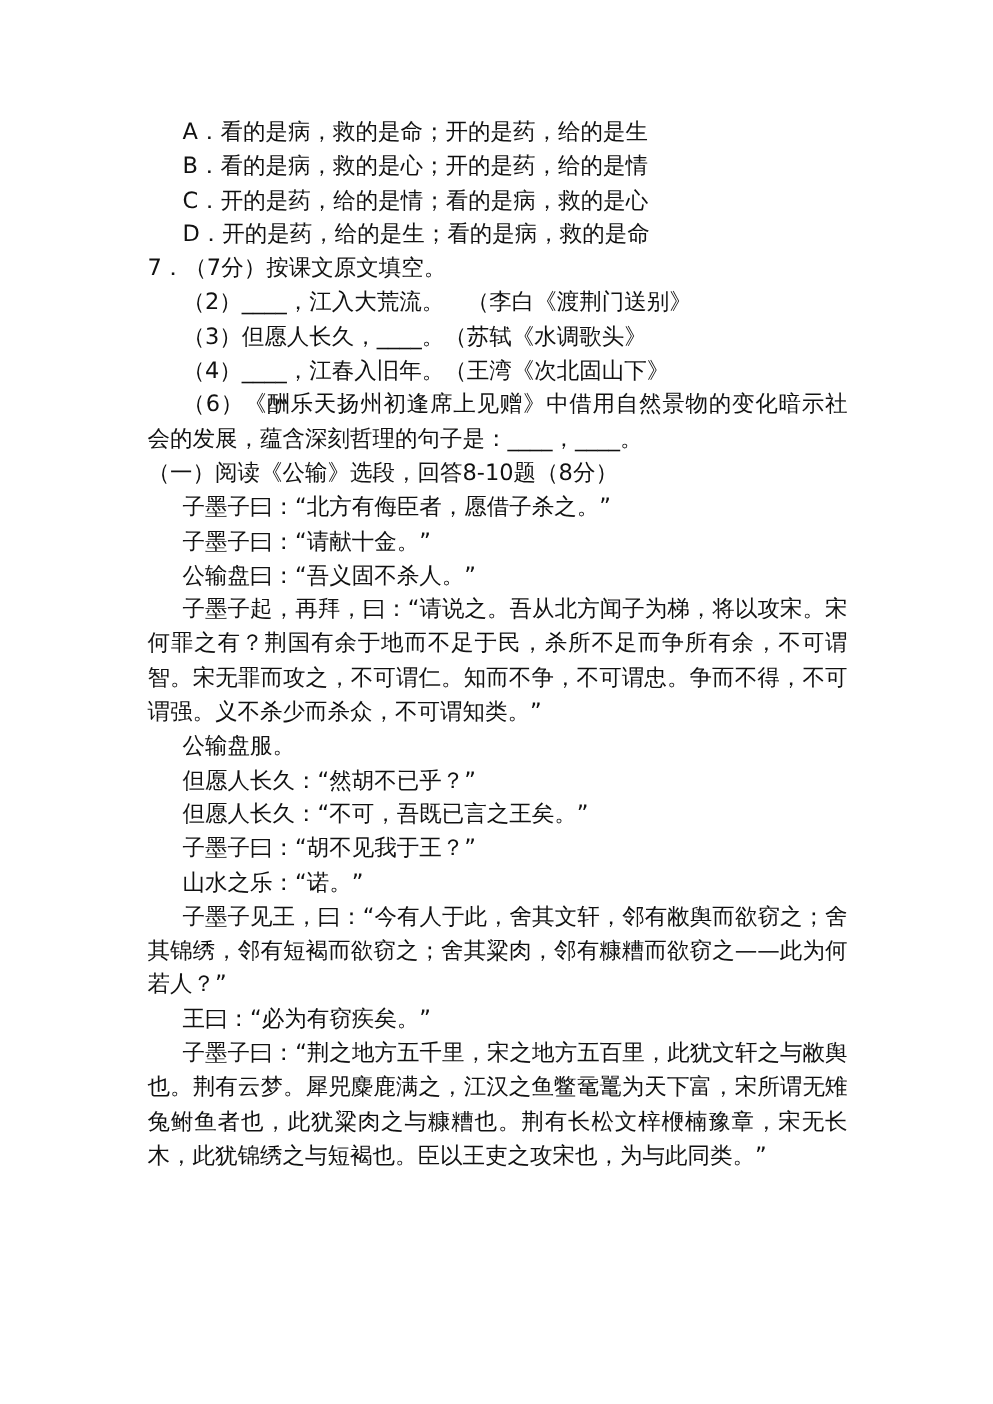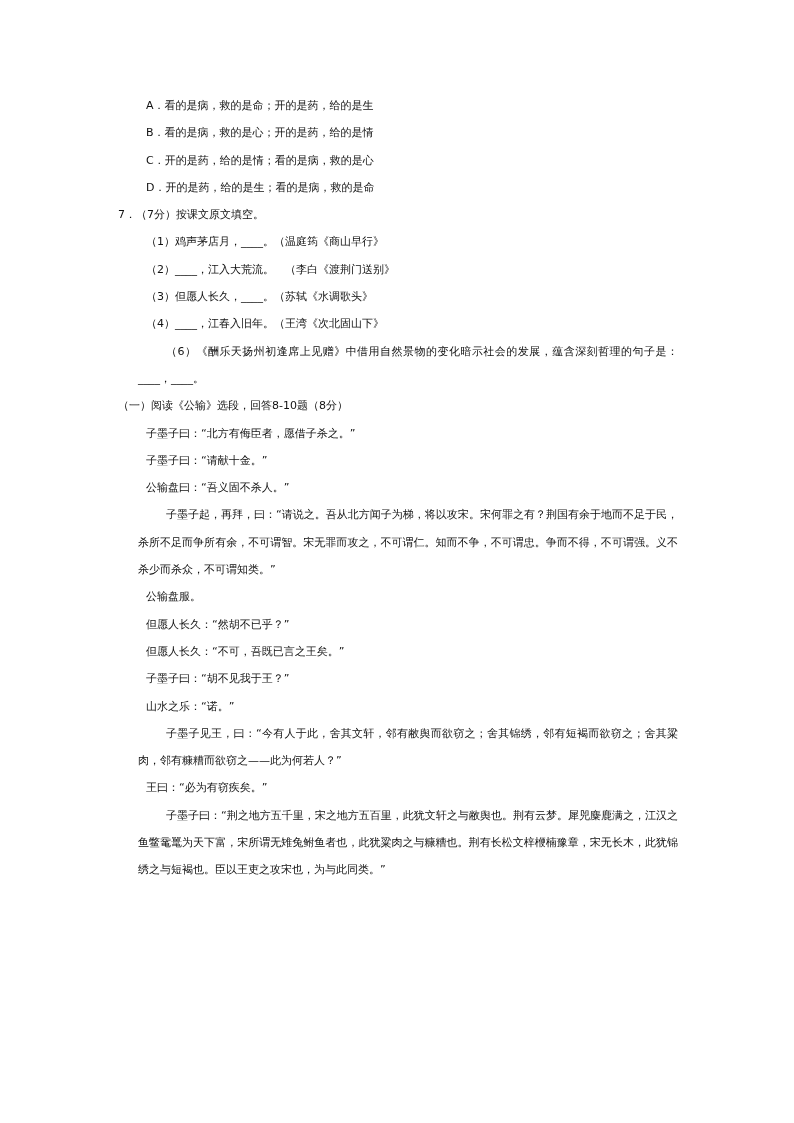--- a/index.html
+++ b/index.html
@@ -1,37 +1,36 @@
 <!DOCTYPE html>
 <html><head>
 <meta charset="utf-8">
 <style>
   html, body { margin: 0; padding: 0; background: #ffffff; }
   body { width: 794px; height: 1123px; position: relative; overflow: hidden; }
   .page {
     position: absolute; left: 118px; top: 92px; width: 560px;
     font-family: "DejaVu Sans", "Liberation Sans", sans-serif;
-    font-size: 11px; color: #111111; line-height: 27.3px;
+    font-size: 18px; color: #111111; line-height: 27.3px;
   }
   .line { white-space: nowrap; height: 27.3px; }
   .indent { padding-left: 28px; }
   .wrap { white-space: normal; height: auto; text-align: justify; }
-  .wrap.indent { text-indent: 28px; padding-left: 0; margin-left: 20px; }
+  .wrap.indent { text-indent: 28px; padding-left: 0; }
 </style>
 </head>
 <body>
 
 <div class="page">
   <div class="line indent">A．看的是病，救的是命；开的是药，给的是生</div>
   <div class="line indent">B．看的是病，救的是心；开的是药，给的是情</div>
   <div class="line indent">C．开的是药，给的是情；看的是病，救的是心</div>
   <div class="line indent">D．开的是药，给的是生；看的是病，救的是命</div>
 
   <div class="line">7．（7分）按课文原文填空。</div>
-  <div class="line indent">（1）鸡声茅店月，____。（温庭筠《商山早行》</div>
   <div class="line indent">（2）____，江入大荒流。　（李白《渡荆门送别》</div>
   <div class="line indent">（3）但愿人长久，____。（苏轼《水调歌头》</div>
   <div class="line indent">（4）____，江春入旧年。（王湾《次北固山下》</div>
   <div class="wrap indent">（6）《酬乐天扬州初逢席上见赠》中借用自然景物的变化暗示社会的发展，蕴含深刻哲理的句子是：____，____。</div>
 
   <div class="line">（一）阅读《公输》选段，回答8-10题（8分）</div>
 
   <div class="line indent">子墨子曰：“北方有侮臣者，愿借子杀之。”</div>
   <div class="line indent">子墨子曰：“请献十金。”</div>
   <div class="line indent">公输盘曰：“吾义固不杀人。”</div>

